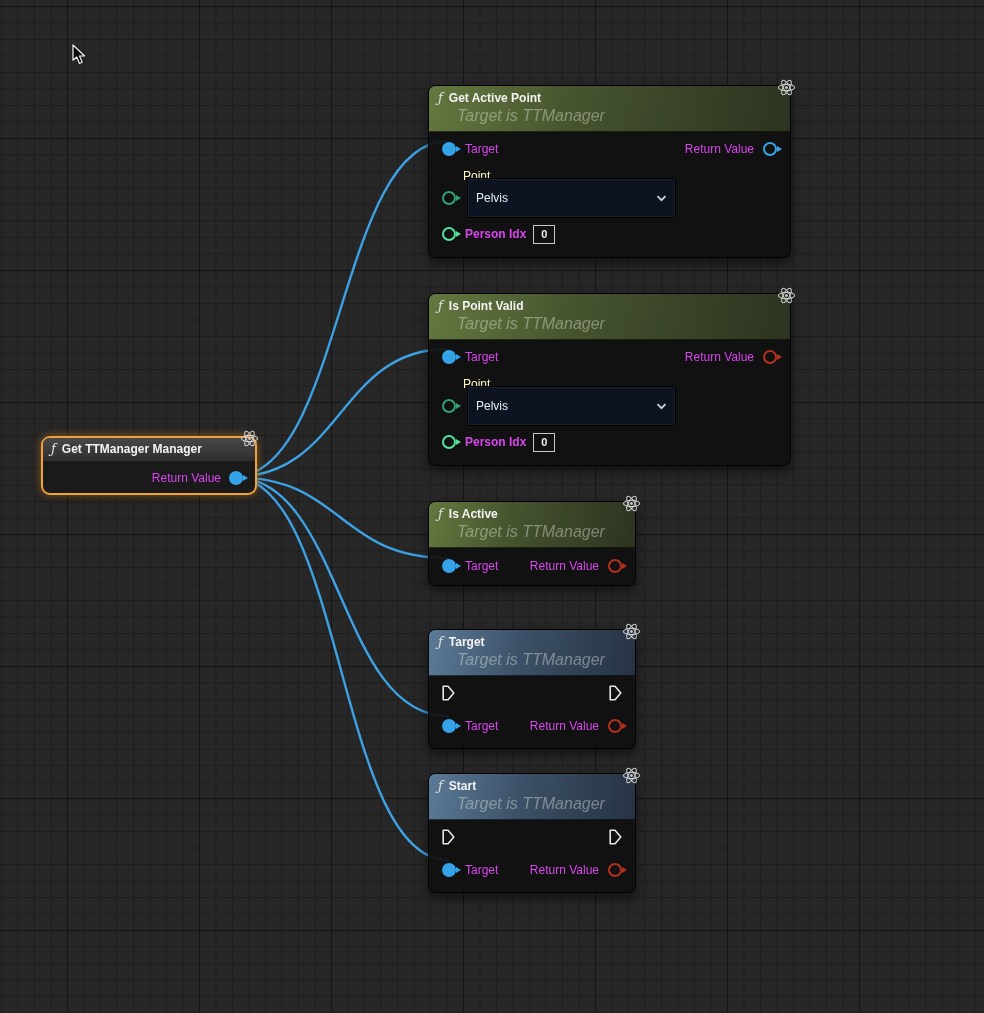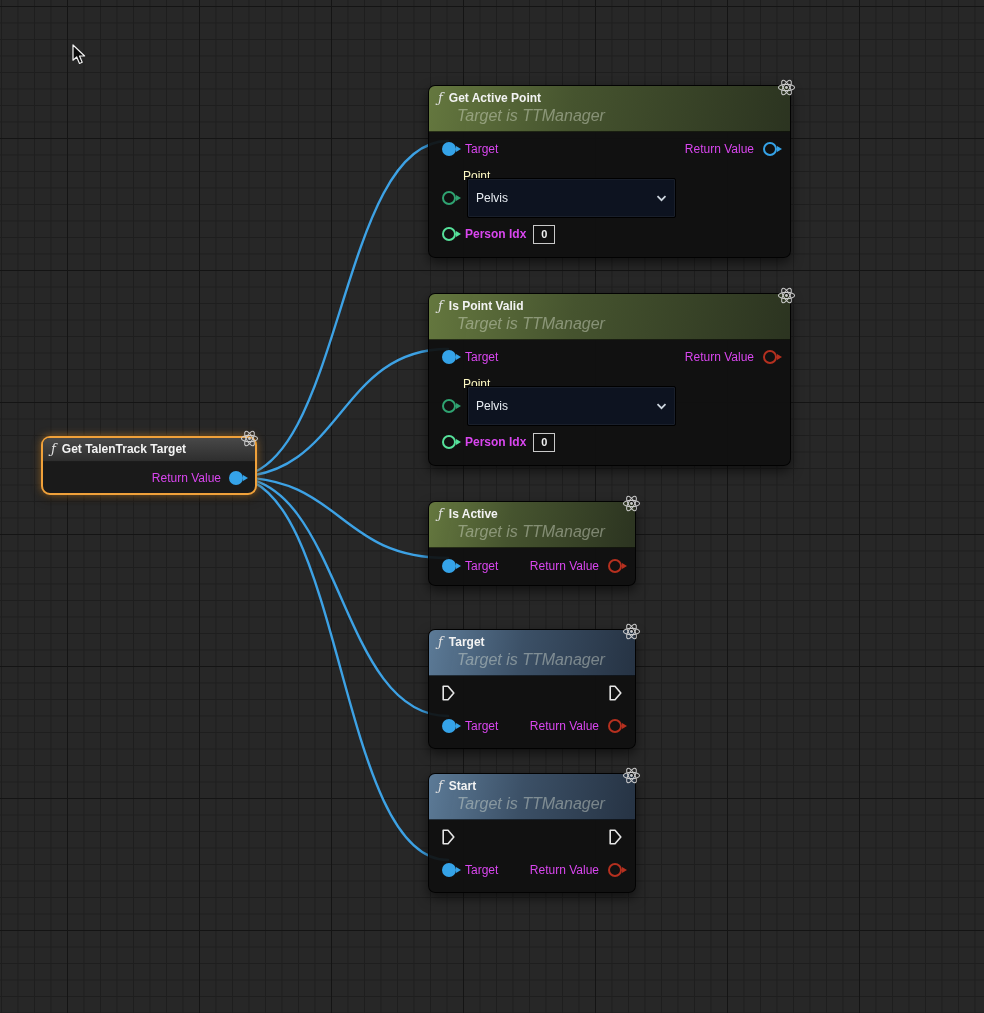--- a/index.html
+++ b/index.html
@@ -291,21 +291,21 @@
           <ellipse cx="10" cy="10" rx="8.5" ry="3.3"></ellipse>
           <ellipse cx="10" cy="10" rx="8.5" ry="3.3" transform="rotate(60 10 10)"></ellipse>
           <ellipse cx="10" cy="10" rx="8.5" ry="3.3" transform="rotate(120 10 10)"></ellipse>
         </g>
         <circle cx="10" cy="10" r="1.5" fill="#d2d2d2"></circle>
       </svg>
   </div>
   <div class="hdr gray">
     <div class="title">
         <span class="fn">ƒ</span>
-        <span>Get TalenTrack Target</span>
+        <span>Get TTManager Manager</span>
       </div>
   </div>
   <div class="row" style="justify-content:flex-end;gap:8px;margin-top:5px;height:22px;padding-right:12px;margin-bottom:4px;">
     <span class="plabel">Return Value</span>
     <span class="pin filled obj"></span>
   </div>
 </div>
 
 <div id="cursor">
   <svg width="16" height="22" viewBox="0 0 16 22">

